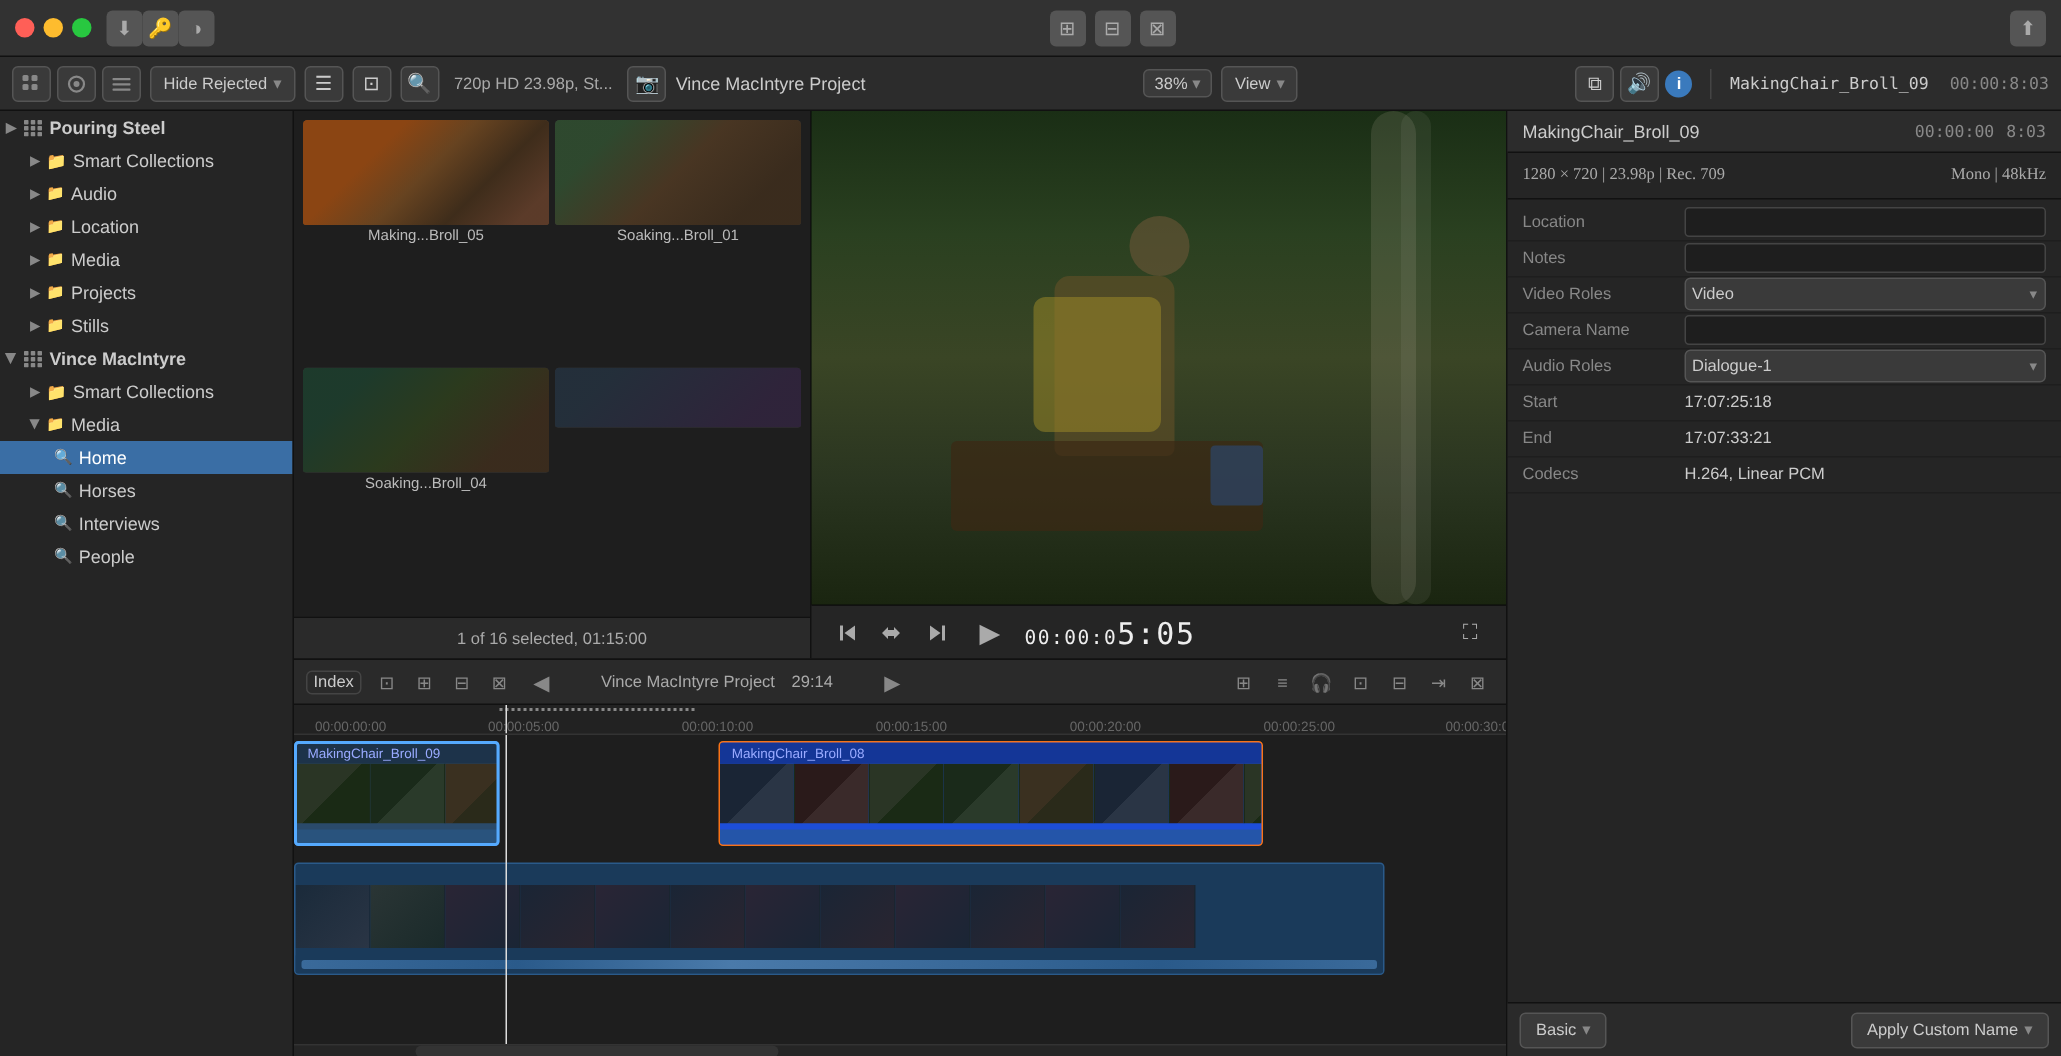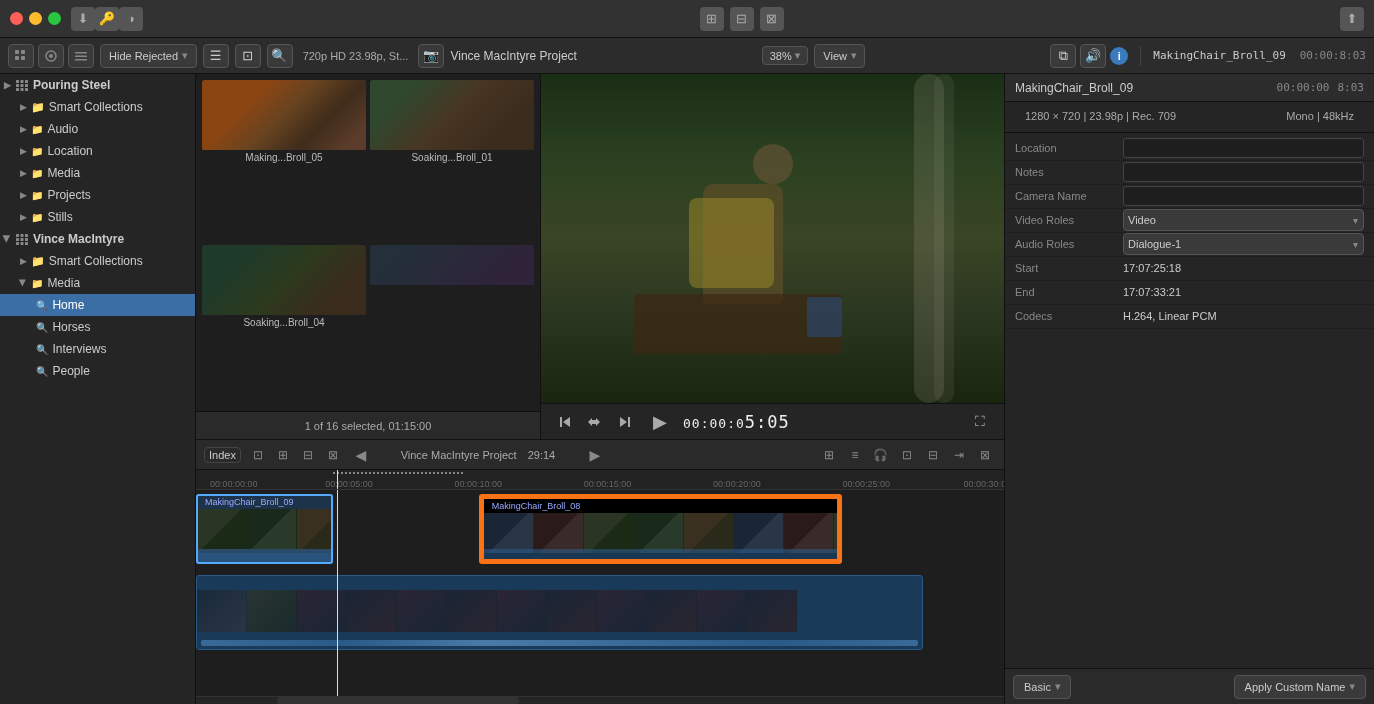--- a/index.html
+++ b/index.html
@@ -202,25 +202,26 @@
       font-weight: 500;
       flex: 1;
     }
     .inspector-timecode {
       font-size: 11px;
       color: #888;
       font-family: monospace;
     }
 
     .inspector-meta {
-      padding: 6px 20px;
+      padding: 6px 10px;
       border-bottom: 1px solid #111;
       font-size: 11px;
       color: #aaa;
       line-height: 1.6;
+      font-family: Liberation Serif, serif;
     }
     .inspector-meta .bold { font-weight: 600; color: #ccc; }
 
     .inspector-fields {
       flex: 1;
       overflow-y: auto;
       padding: 4px 0;
     }
 
     .field-row {
@@ -371,22 +372,22 @@
       border-radius: 3px;
       overflow: hidden;
       cursor: pointer;
     }
 
     .clip-video {
       background: #2a4a6a;
       border: 1px solid #3a6a9a;
     }
     .clip-video2 {
-      background: #000000;
-      border: 5px solid #f97316;
+      background: #1d4ed8;
+      border: 1px solid #f97316;
     }
     .clip-audio {
       background: #1a3a5a;
       border: 1px solid #2a5a8a;
     }
 
     .clip-label-tl {
       font-size: 9px;
       color: #9af;
       padding: 2px 4px;
@@ -813,21 +814,21 @@
             <div style="display:flex;align-items:center;gap:4px;">
               <button class="ctrl-btn">
                 <svg width="14" height="14" viewBox="0 0 14 14" fill="none">
                     <polygon points="2,2 9,7 2,12" fill="#aaa"></polygon>
                     <rect x="10" y="2" width="2" height="10" fill="#aaa"></rect>
                   </svg>
               </button>
             </div>
             <button class="ctrl-btn" style="width:30px;height:30px;font-size:18px;">▶</button>
             <div class="timecode">
-              <span>00:00:0</span><span style="font-size:17px;color:#eee;">5:05</span>
+              <span>00:00:0</span><span style="font-size:20px;color:#eee;">5:05</span>
             </div>
             <div style="flex:1;"></div>
             <button class="ctrl-btn" style="font-size:14px;">⛶</button>
           </div>
         </div>
 
       </div>
 
       <div class="timeline-panel">
 
@@ -974,34 +975,34 @@
           <span class="field-label">Location</span>
           <input class="field-input" type="text" value="" style="">
         </div>
 
         <div class="field-row">
           <span class="field-label">Notes</span>
           <input class="field-input" type="text" value="" style="">
         </div>
 
         <div class="field-row">
-          <span class="field-label">Camera Name</span>
-          <input class="field-input" type="text" value="" style="">
-        </div>
-
-        <div class="field-row">
           <span class="field-label">Video Roles</span>
           <div class="select-wrapper">
             <select>
               <option>Video</option>
               <option>Dialogue</option>
               <option>Music</option>
               <option>Effects</option>
             </select>
           </div>
+        </div>
+
+        <div class="field-row">
+          <span class="field-label">Camera Name</span>
+          <input class="field-input" type="text" value="" style="">
         </div>
 
         <div class="field-row">
           <span class="field-label">Audio Roles</span>
           <div class="select-wrapper">
             <select>
               <option>Dialogue-1</option>
               <option>Dialogue</option>
               <option>Music</option>
               <option>Effects</option>

